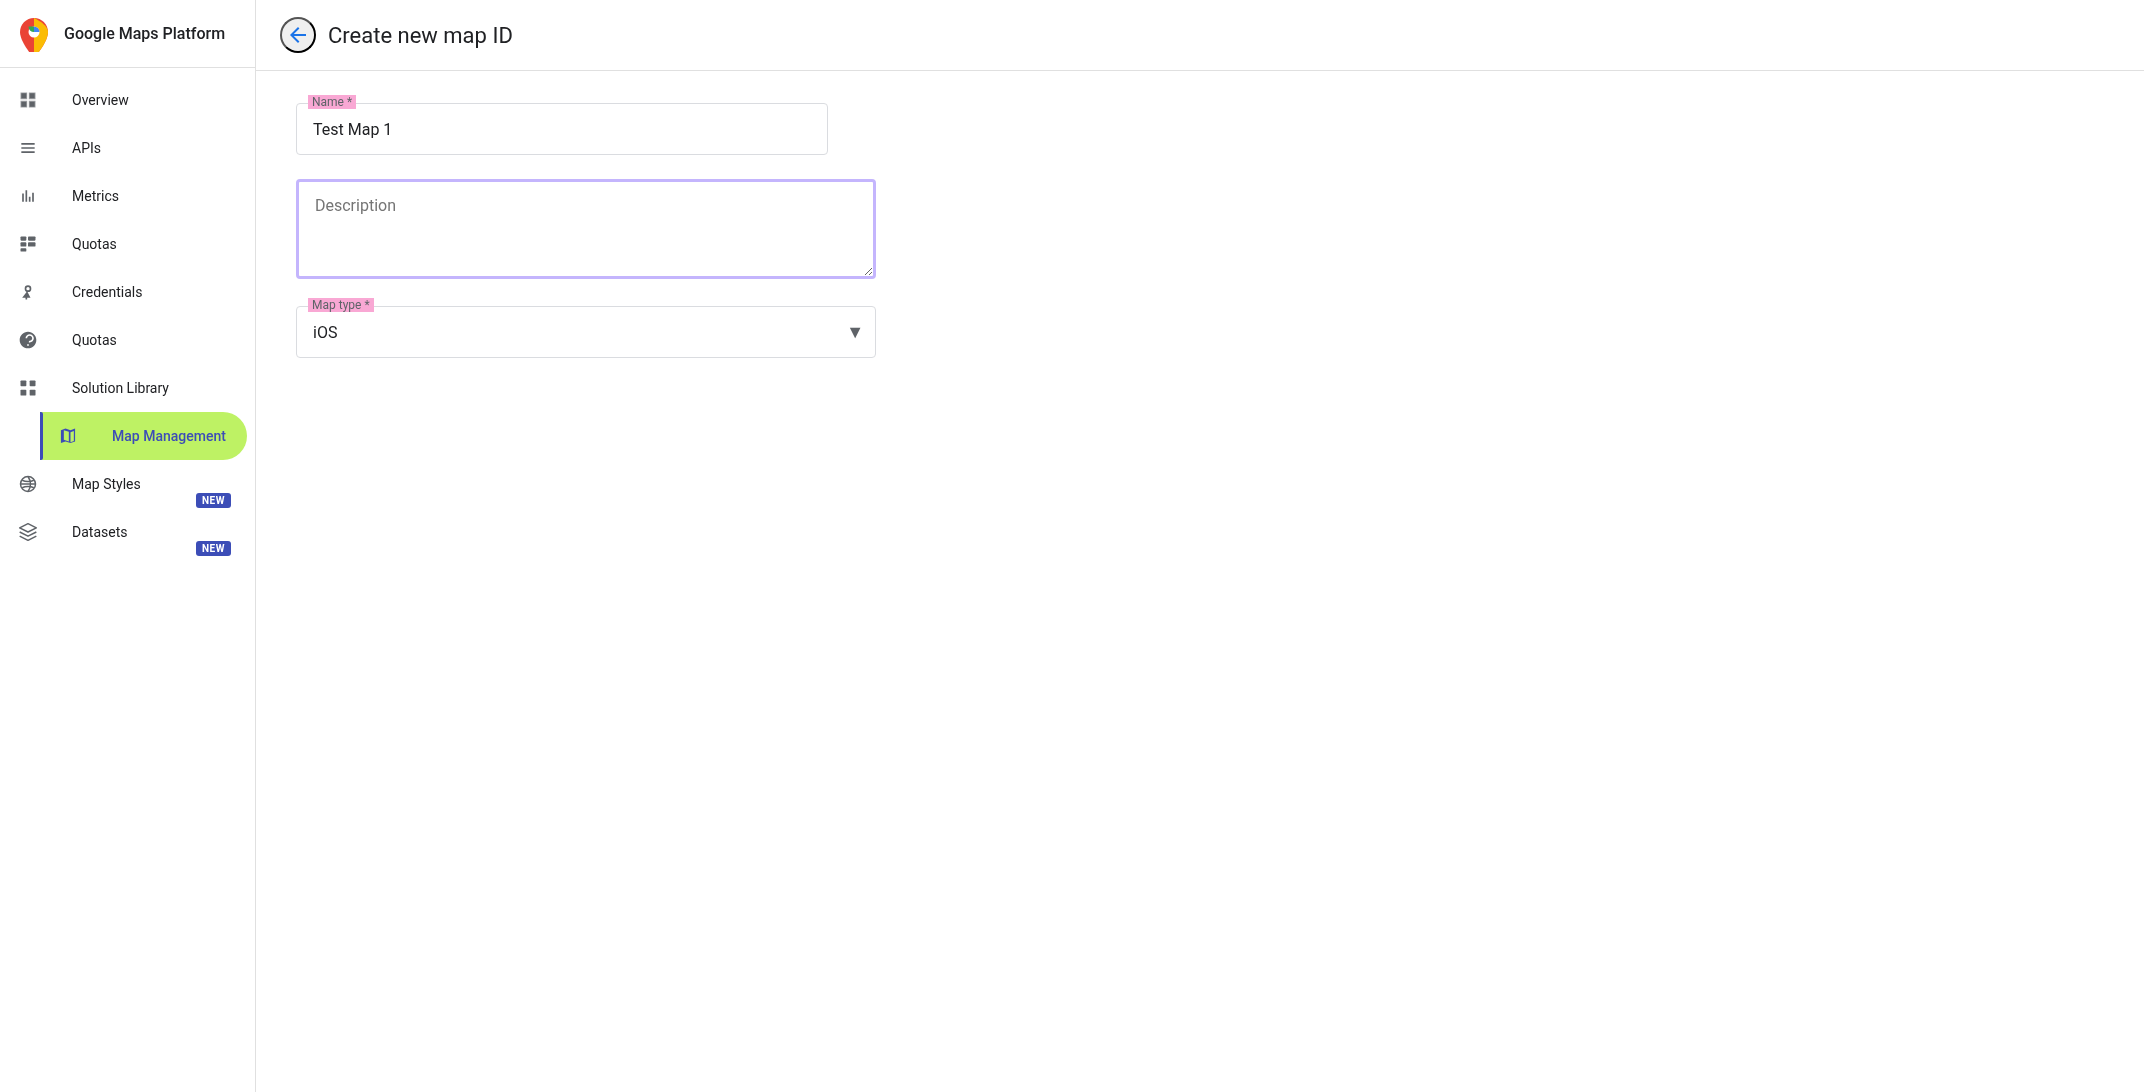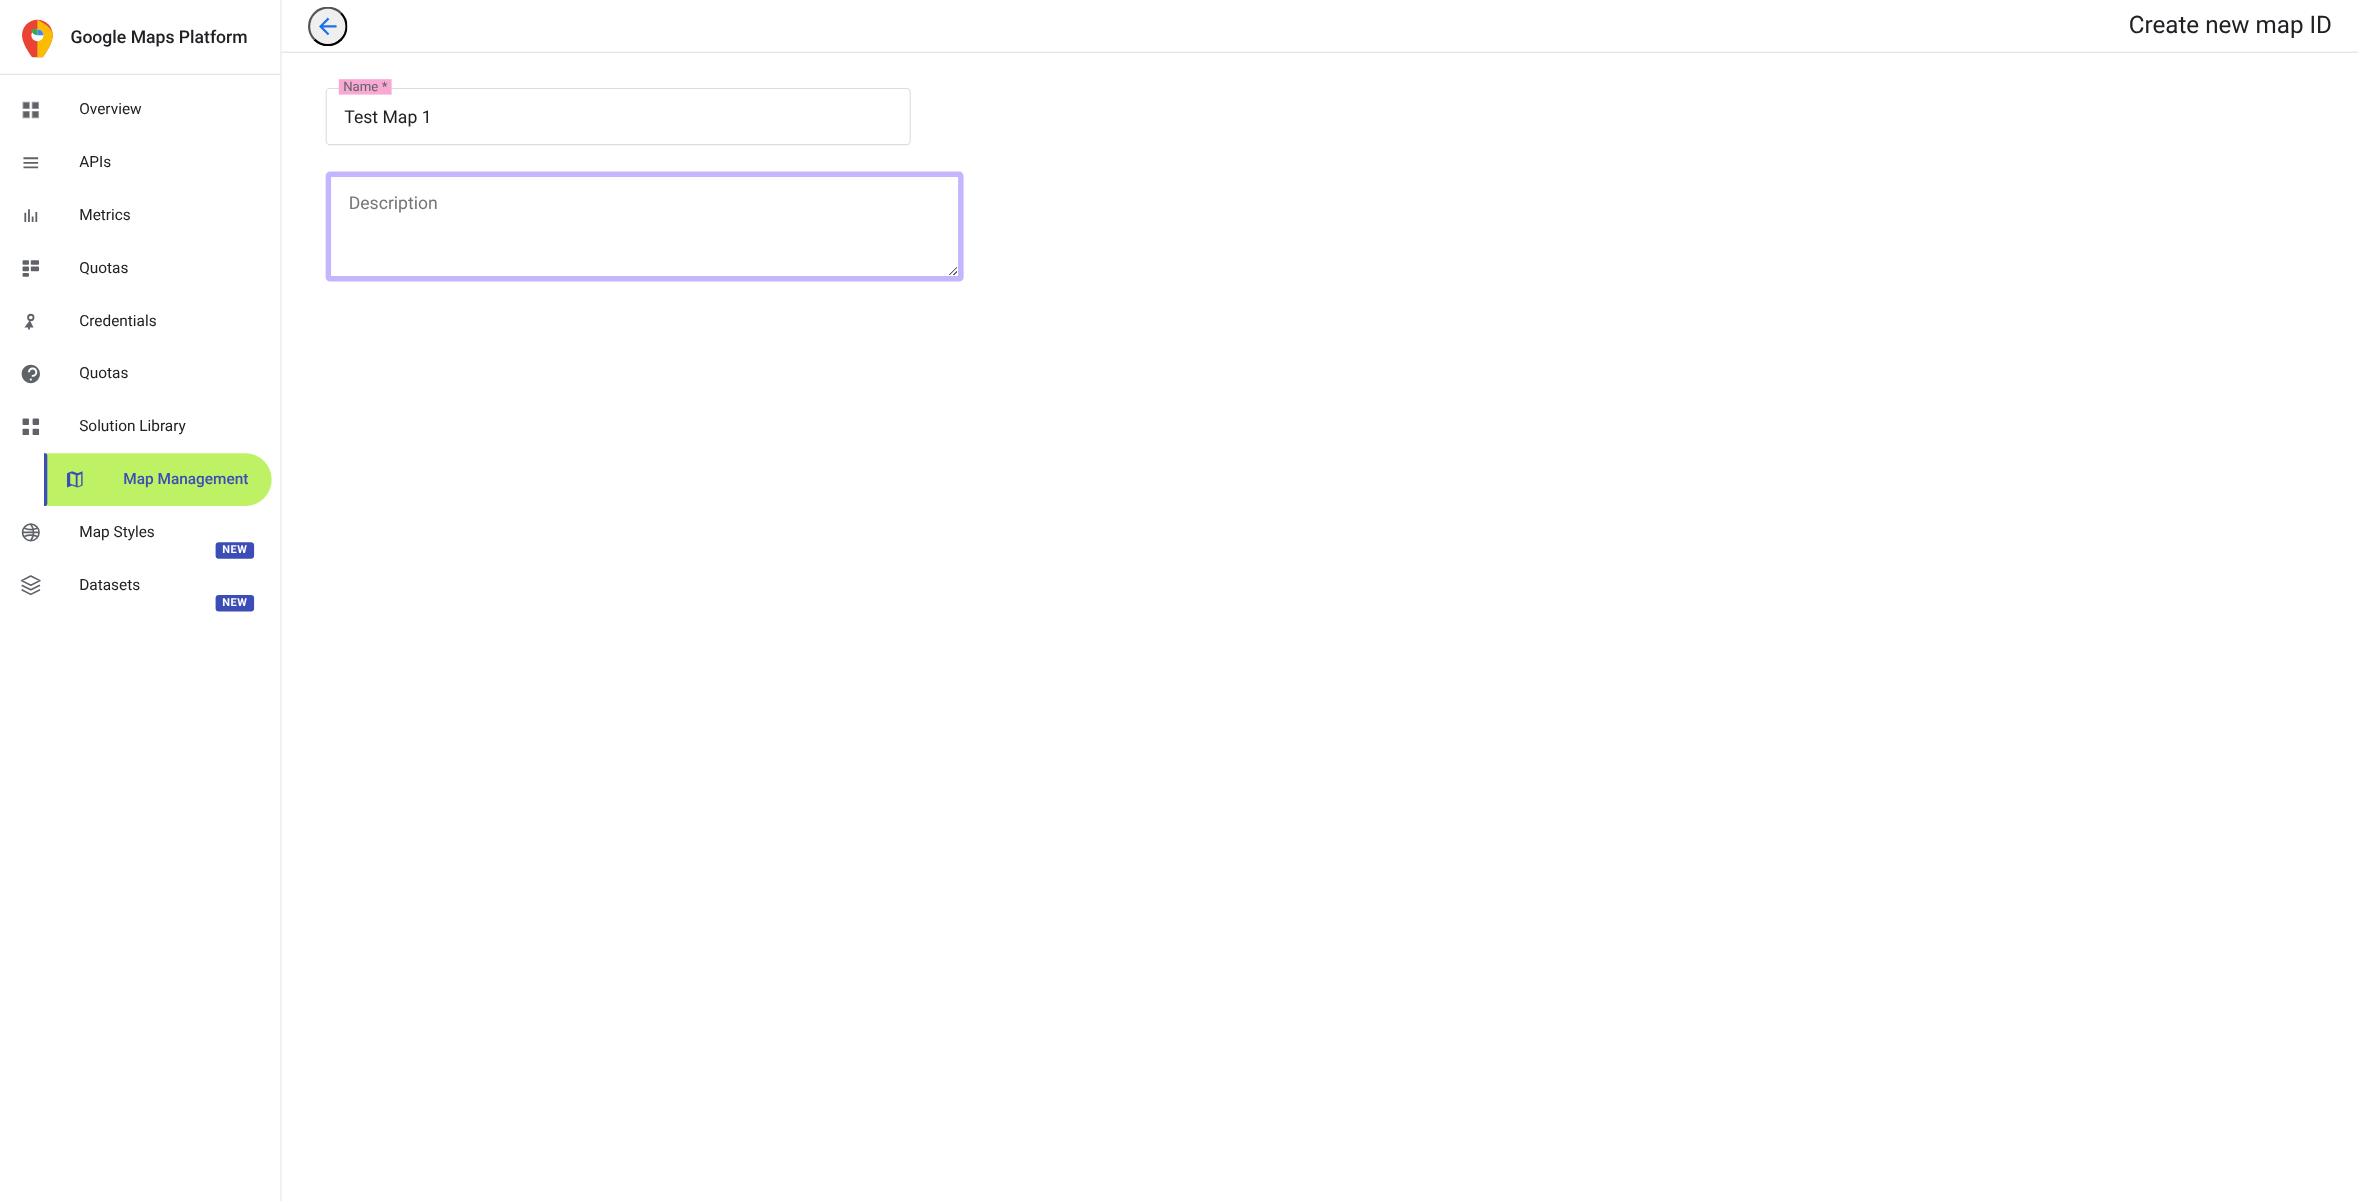--- a/index.html
+++ b/index.html
@@ -133,24 +133,23 @@
       display: flex;
       flex-direction: column;
       background: #fff;
       overflow-y: auto;
     }
 
     .main-header {
       display: flex;
       align-items: center;
       padding: 0 24px;
-      height: 48px;
+      height: 71px;
       border-bottom: 1px solid #e0e0e0;
       gap: 12px;
-      justify-content: space-between;
     }
 
     .back-button {
       width: 36px;
       height: 36px;
       display: flex;
       align-items: center;
       justify-content: center;
       cursor: pointer;
       border-radius: 50%;
@@ -193,21 +192,21 @@
       padding: 14px 16px;
       font-size: 16px;
       color: #202124;
       outline: none;
       font-family: inherit;
     }
 
     .textarea-input {
       width: 580px;
       height: 100px;
-      border: 5px solid #c4b5fd;
+      border: 3px solid #c4b5fd;
       border-radius: 4px;
       padding: 14px 16px;
       font-size: 16px;
       color: #9aa0a6;
       outline: none;
       font-family: inherit;
       resize: vertical;
     }
 
     .select-wrapper {
@@ -397,15 +396,26 @@
 
     <div class="form-field">
       <label class="field-label">Name *</label>
       <input type="text" class="text-input" value="Test Map 1" style="">
     </div>
 
     <div class="form-field">
       <textarea class="textarea-input" placeholder="Description" style=""></textarea>
     </div>
 
+    <div class="form-field">
+      <label class="field-label">Map type *</label>
+      <div class="select-wrapper">
+        <select class="select-field">
+          <option value="JavaScript">JavaScript</option>
+          <option value="Android">Android</option>
+          <option value="iOS" selected="">iOS</option>
+        </select>
+        <span class="select-arrow">▼</span>
+      </div>
+    </div>
 
   </div>
 </main>
 
 </body></html>

